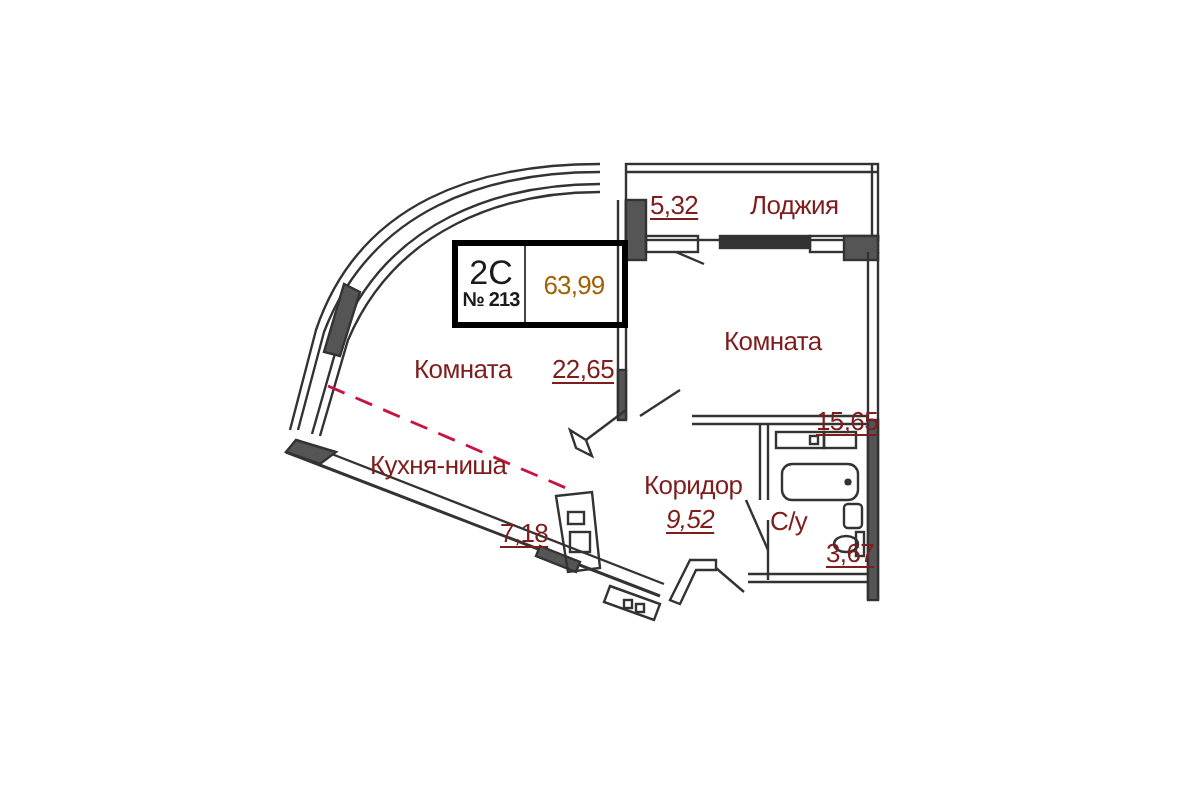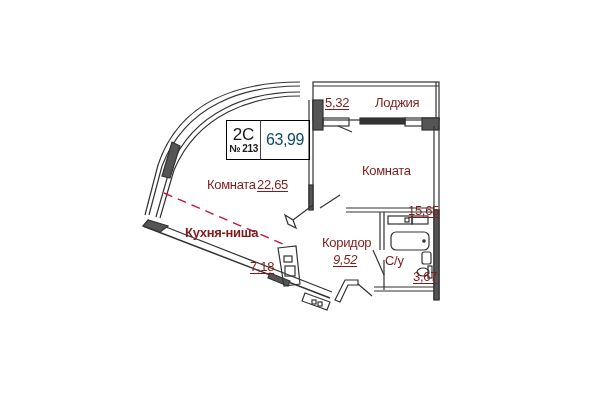--- a/index.html
+++ b/index.html
@@ -1,22 +1,22 @@
 <!DOCTYPE html>
 <html><head>
 <meta charset="utf-8">
 <style>
   html, body { margin:0; padding:0; background:#ffffff; }
   body { width:600px; height:400px; position:relative; overflow:hidden; font-family:"Liberation Sans", sans-serif; }
   svg { position:absolute; left:0; top:0; }
   .lbl { position:absolute; font-family:"Liberation Sans", sans-serif; color:#7f1d1d; font-size:13px; letter-spacing:-0.3px; white-space:nowrap; line-height:1; }
   .u { text-decoration:underline; text-underline-offset:2px; }
-  .badge { position:absolute; left:226px; top:120px; width:82px; height:38px; border:1px solid #000000; display:flex; }
+  .badge { position:absolute; left:226px; top:120px; width:82px; height:38px; border:3px solid #000000; display:flex; }
   .badge .l { width:33px; border-right:1px solid #444; display:flex; flex-direction:column; align-items:center; justify-content:center; }
-  .badge .r { flex:1; display:flex; align-items:center; justify-content:center; font-size:16px; letter-spacing:-0.4px; color:#0c4a6e; }
+  .badge .r { flex:1; display:flex; align-items:center; justify-content:center; font-size:13px; letter-spacing:-0.4px; color:#a16207; }
   .badge .type { font-size:17px; line-height:16px; color:#1a1a1a; }
   .badge .num { font-size:10px; line-height:11px; color:#1a1a1a; letter-spacing:-0.4px;font-weight:bold; }
 </style>
 </head>
 <body>
 
 <svg width="600" height="400" viewBox="0 0 600 400">
   <g fill="none" stroke="#333" stroke-width="1.2">
 
     <path d="M300 82 C240 82 180 100 158 165 L145 215"></path>
@@ -94,28 +94,28 @@
 
 <div class="badge">
   <div class="l">
     <span class="type">2С</span>
     <span class="num">№ 213</span>
   </div>
   <div class="r">63,99</div>
 </div>
 
 <span class="lbl" style="left:207px;top:178px;">Комната</span>
-<span class="lbl u" style="left:257px;top:178px;">22,65</span>
+<span class="lbl u" style="left:276px;top:178px;">22,65</span>
 
 <span class="lbl u" style="left:325px;top:96px;">5,32</span>
 <span class="lbl" style="left:375px;top:96px;">Лоджия</span>
 
 <span class="lbl" style="left:362px;top:164px;">Комната</span>
 <span class="lbl u" style="left:408px;top:204px;">15,65</span>
 
-<span class="lbl" style="left:185px;top:226px;font-weight:bold;">Кухня-ниша</span>
+<span class="lbl" style="left:185px;top:226px;">Кухня-ниша</span>
 <span class="lbl u" style="left:250px;top:260px;text-align:right;">7,18</span>
 
 <span class="lbl" style="left:322px;top:236px;text-align:right;">Коридор</span>
 <span class="lbl u" style="left:333px;top:253px;font-style:italic;">9,52</span>
 
 <span class="lbl" style="left:385px;top:254px;">С/у</span>
 <span class="lbl u" style="left:413px;top:270px;">3,67</span>
 
 </body></html>

